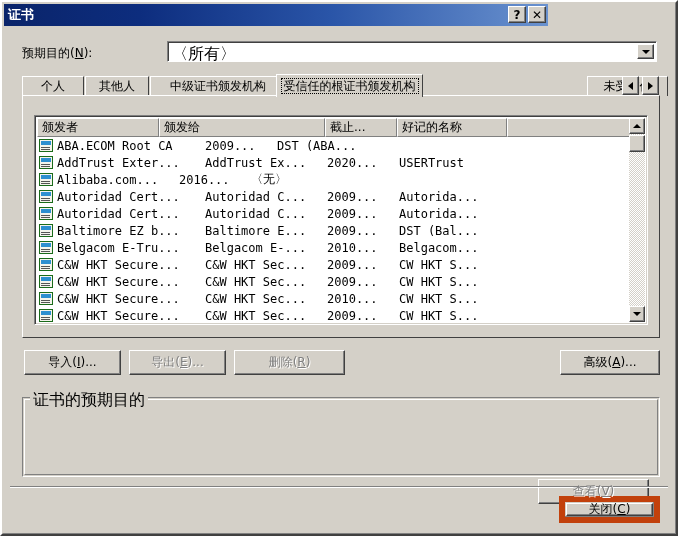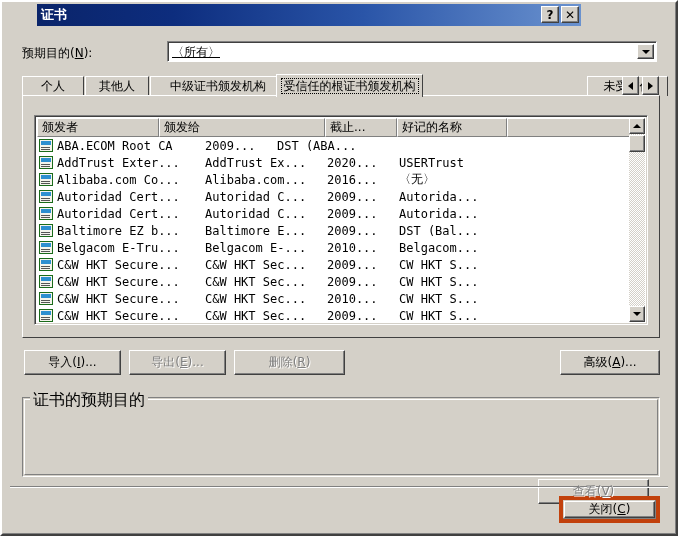--- a/index.html
+++ b/index.html
@@ -34,21 +34,20 @@
   }
 
   
   .titlebar {
     position: absolute;
     left: 2px; top: 2px;
     width: 544px; height: 22px;
     background: linear-gradient(to right, #0a246a 0%, #0d2d7e 25%, #2a55a8 60%, #6a92cf 100%);
     display: flex;
     align-items: center;
-    margin-left: 33px;
   }
   .title-text {
     color: #ffffff;
     font-size: 13px;
     font-weight: bold;
     padding-left: 4px;
     letter-spacing: 0px;
     line-height: 22px;
     white-space: nowrap;
   }
@@ -96,24 +95,23 @@
     box-sizing: border-box;
     border-top: 1px solid #808080;
     border-left: 1px solid #808080;
     border-right: 1px solid #ffffff;
     border-bottom: 1px solid #ffffff;
     box-shadow: inset 1px 1px 0 #404040;
   }
   .combo-text {
     position: absolute;
     left: 4px; top: 2px;
-    font-size: 12px;
-    color: #000000;
-    white-space: nowrap;
-    text-decoration: underline;
+    font-size: 16px;
+    color: #000000;
+    white-space: nowrap;
   }
   .combo-arrow {
     position: absolute;
     right: 2px; top: 2px;
     width: 17px; height: 15px;
     background: #d4d0c8;
     border-top: 1px solid #ffffff;
     border-left: 1px solid #ffffff;
     border-right: 1px solid #404040;
     border-bottom: 1px solid #404040;
@@ -366,21 +364,21 @@
     justify-content: center;
     white-space: nowrap;
     cursor: default;
     padding: 0;
   }
   .btn.disabled {
     color: #808080;
     text-shadow: 1px 1px 0 #ffffff;
   }
   .btn.default {
-    border: 4px solid #c2410c;
+    border: 6px solid #c2410c;
   }
   .btn.default .btn-face {
     position: absolute;
     left: 1px; top: 1px; right: 1px; bottom: 1px;
     border-top: 1px solid #ffffff;
     border-left: 1px solid #ffffff;
     border-right: 1px solid #404040;
     border-bottom: 1px solid #404040;
     box-shadow: inset -1px -1px 0 #808080;
     box-sizing: border-box;
@@ -494,21 +492,20 @@
         </div>
         <div class="lv-row">
           <span class="cert-icon"></span>
           <span class="cell" style="width: 148px; flex: 0 0 148px;">AddTrust Exter...</span>
           <span class="cell" style="width: 122px; flex: 0 0 122px;">AddTrust Ex...</span>
           <span class="cell" style="width: 72px; flex: 0 0 72px;">2020...</span>
           <span class="cell" style="width: 110px; flex: 0 0 110px;">USERTrust</span>
         </div>
         <div class="lv-row">
           <span class="cert-icon"></span>
-          <span class="cell" style="width: 148px; flex: 0 0 148px;">Alibaba.com Co...</span>
           <span class="cell" style="width: 122px; flex: 0 0 122px;">Alibaba.com...</span>
           <span class="cell" style="width: 72px; flex: 0 0 72px;">2016...</span>
           <span class="cell" style="width: 110px; flex: 0 0 110px;">〈无〉</span>
         </div>
         <div class="lv-row">
           <span class="cert-icon"></span>
           <span class="cell" style="width: 148px; flex: 0 0 148px;">Autoridad Cert...</span>
           <span class="cell" style="width: 122px; flex: 0 0 122px;">Autoridad C...</span>
           <span class="cell" style="width: 72px; flex: 0 0 72px;">2009...</span>
           <span class="cell" style="width: 110px; flex: 0 0 110px;">Autorida...</span>

